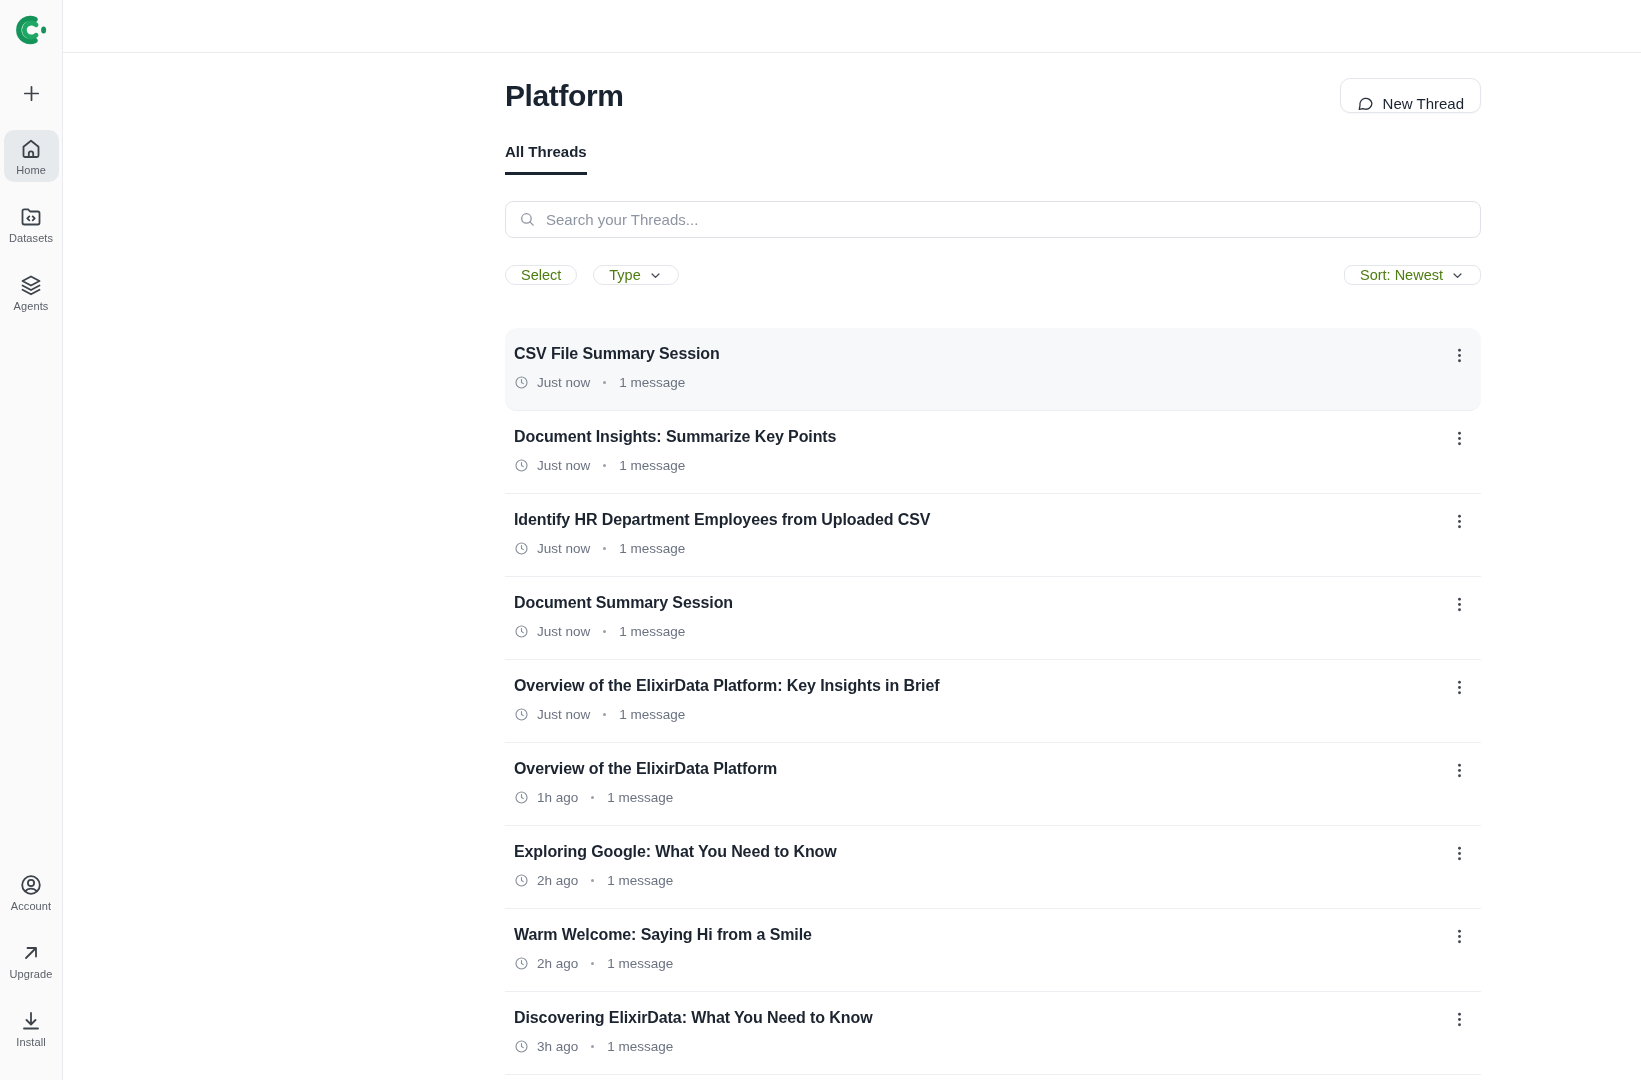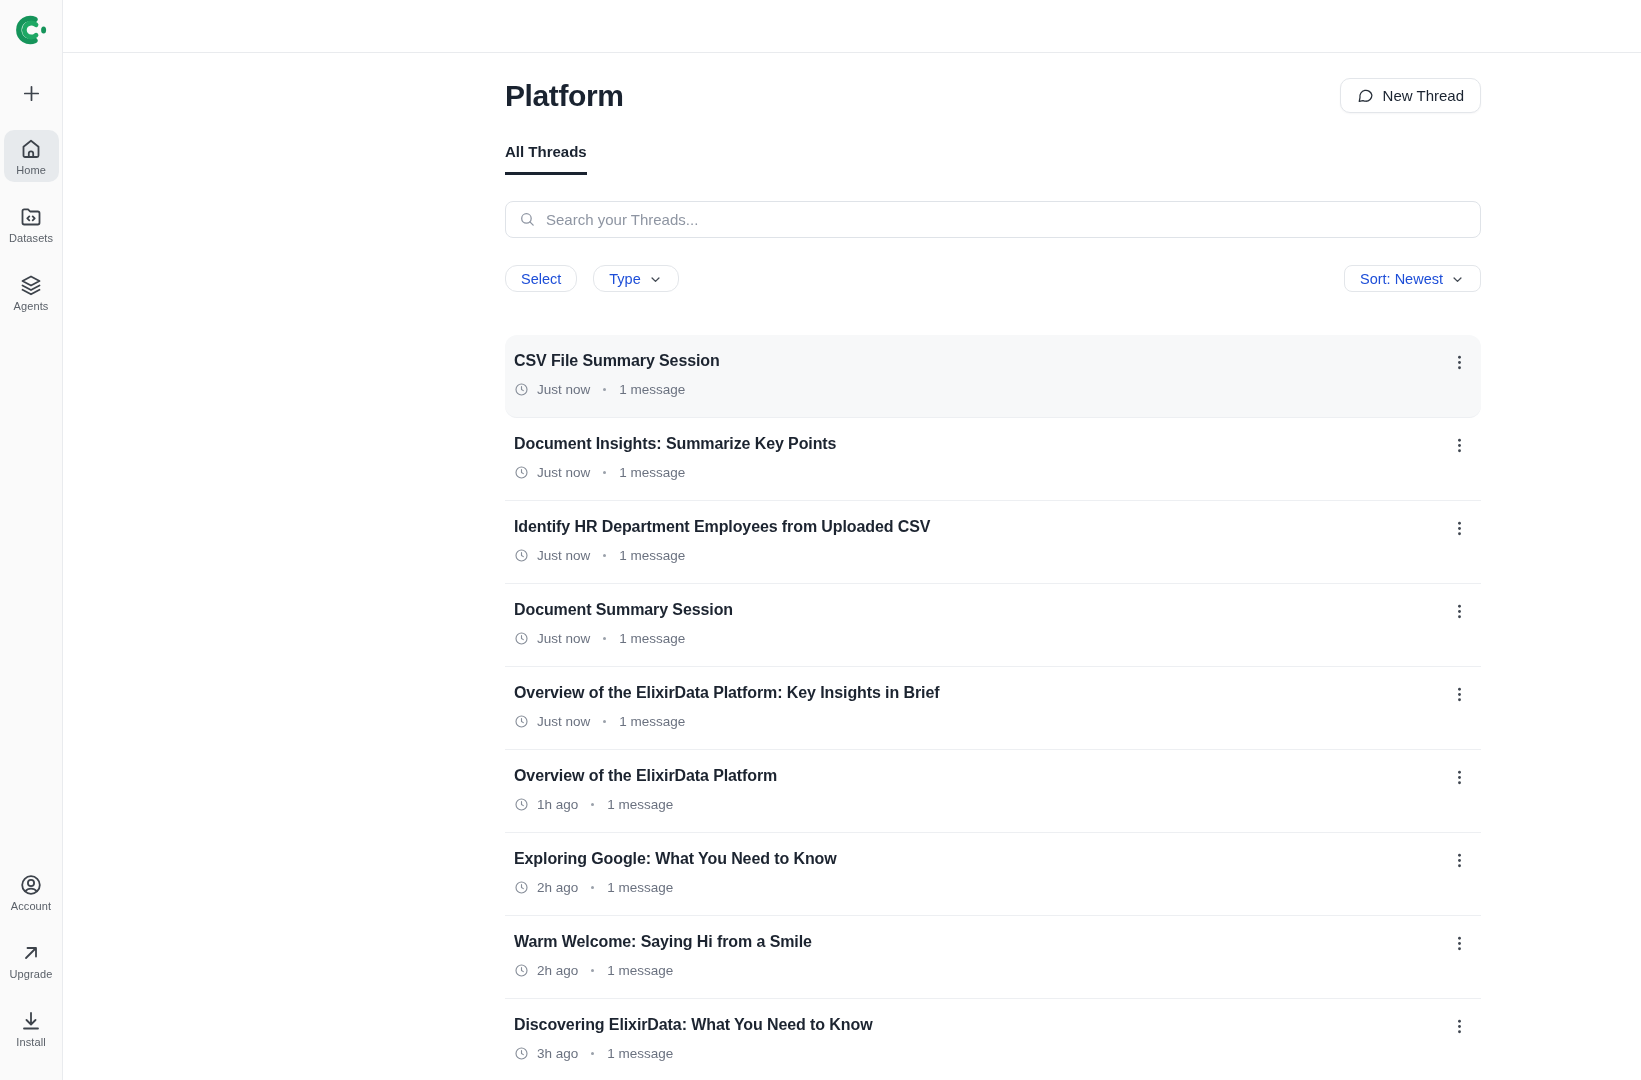--- a/index.html
+++ b/index.html
@@ -29,37 +29,37 @@
   .side-item .side-label{font-size:11px;color:var(--label);letter-spacing:.1px;}
   .side-item.active{background:var(--active-bg);}
 
   
   .main{position:absolute;left:63px;top:0;width:1578px;height:1080px;background:#fff;}
   .topbar{height:53px;border-bottom:1px solid var(--border);}
   .content{width:976px;margin-left:442px;position:relative;}
 
   .page-header{margin-top:25px;display:flex;align-items:center;justify-content:space-between;}
   .page-title{font-size:30px;font-weight:700;color:var(--ink);letter-spacing:-0.4px;}
-  .new-thread-btn{display:flex;align-items:center;gap:9px;height:35px;padding:0 16px;background:#fff;
+  .new-thread-btn{display:flex;align-items:flex-end;gap:9px;height:35px;padding:0 16px;background:#fff;
     border:1px solid var(--btn-border);border-radius:10px;font-size:15px;font-weight:500;color:var(--ink);
     cursor:pointer;box-shadow:0 1px 2px rgba(16,24,40,.04);}
   .new-thread-btn .icn{width:17px;height:17px;color:#262e38;}
 
   .tabs{margin-top:30px;display:flex;}
   .tab{font-size:15px;font-weight:600;color:var(--ink);padding-bottom:12px;border-bottom:3px solid var(--ink);cursor:pointer;}
 
   .search-box{margin-top:26px;height:37px;border:1px solid #dfe3e8;border-radius:8px;display:flex;align-items:center;
     padding:0 13px;gap:10px;background:#fff;}
   .search-box .icn{width:17px;height:17px;color:var(--placeholder);flex:none;}
   .search-box input{border:none;outline:none;flex:1;font-size:15px;color:#2a3340;font-family:inherit;background:transparent;}
   .search-box input::placeholder{color:var(--placeholder);}
 
   .filters{margin-top:27px;display:flex;align-items:center;gap:16px;}
-  .filter-btn{display:flex;align-items:center;gap:7px;height:27px;padding:0 15px;background:#fff;
-    border:1px solid var(--btn-border);border-radius:12px;font-size:14.5px;font-weight:500;color:#1d4ed8;cursor:pointer;}
+  .filter-btn{display:flex;align-items:center;gap:7px;height:20px;padding:0 15px;background:#fff;
+    border:1px solid var(--btn-border);border-radius:12px;font-size:14.5px;font-weight:500;color:#4d7c0f;cursor:pointer;}
   .filter-btn .icn{width:15px;height:15px;color:#434a54;margin-top:1px;}
   .filter-btn.sort{margin-left:auto;border-radius:8px;}
 
   .threads{margin-top:43px;}
   .thread-row{height:83px;border-bottom:1px solid var(--divider);position:relative;padding:15px 40px 0 9px;cursor:pointer;}
   .thread-row.highlighted{background:var(--row-hi);border-radius:12px;}
   .thread-title{font-size:16px;font-weight:700;color:var(--title);line-height:22px;letter-spacing:-0.1px;}
   .thread-meta{margin-top:10px;display:flex;align-items:center;color:var(--meta);font-size:13.5px;}
   .thread-meta .icn{width:15px;height:15px;color:#878e99;margin-right:8px;}
   .meta-dot{width:3px;height:3px;border-radius:50%;background:#9aa0aa;margin:0 13px;}

